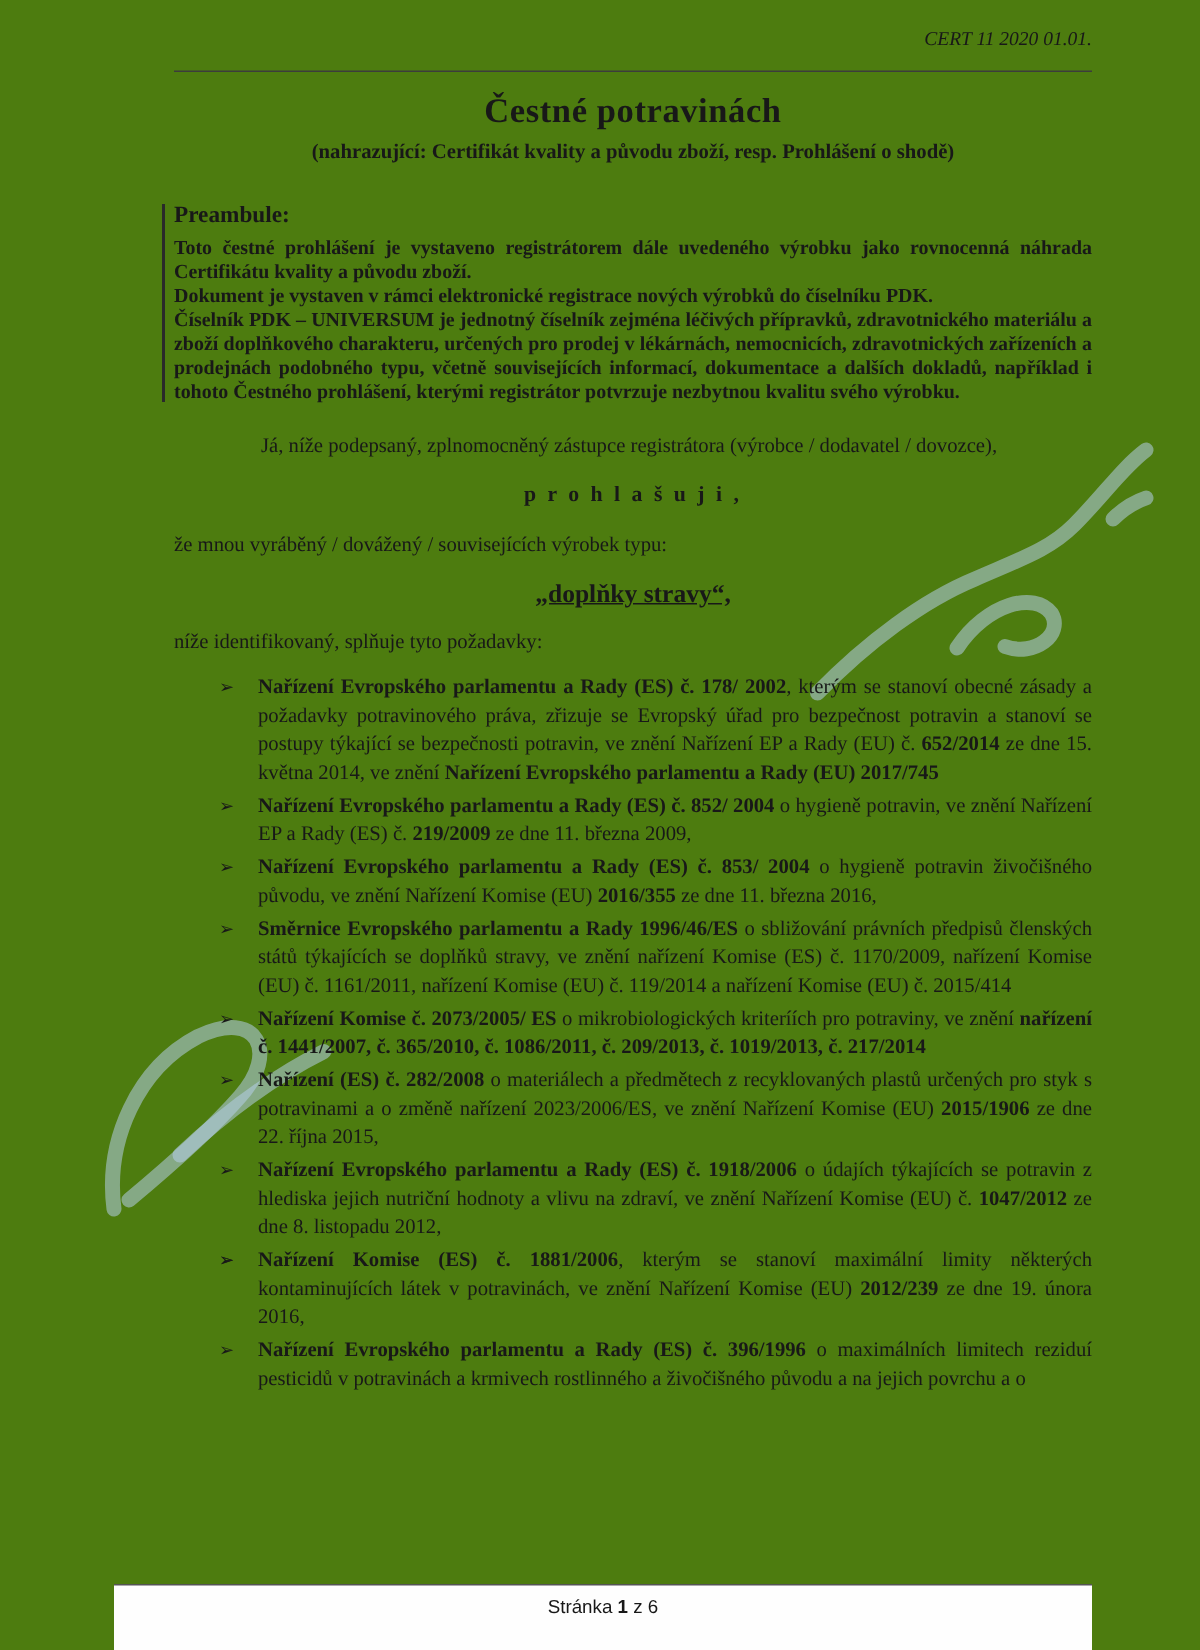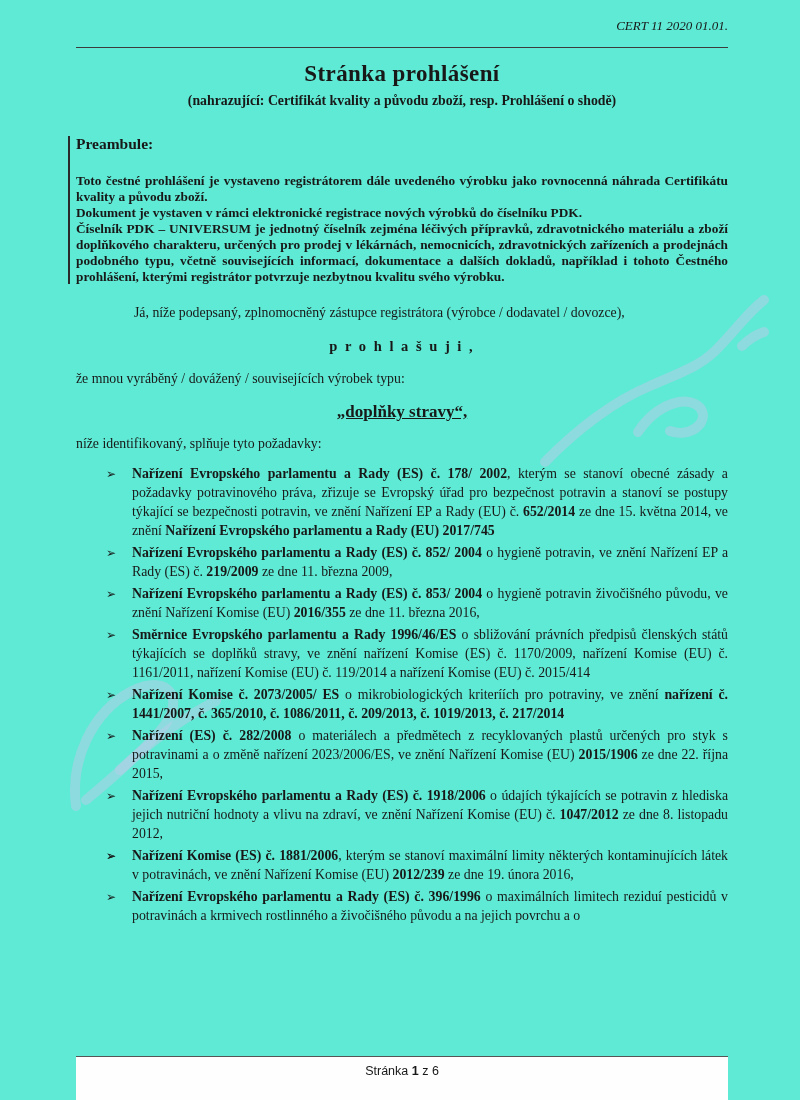--- a/index.html
+++ b/index.html
@@ -5,24 +5,24 @@
   html,body{margin:0;padding:0;}
   body{
     width:800px;height:1100px;
     background:#ffffff;
     font-family:"Liberation Serif", serif;
     color:#181818;
   }
   .page{
     position:relative;
     width:800px;height:1100px;
-    padding:16px 72px 0 76px;
+    padding:16px 72px 0 116px;
     box-sizing:border-box;
     overflow:hidden;
-    background:#5eead4;
+    background:#4d7c0f;
   }
   .page > *{position:relative;z-index:1;}
   .watermark{
     position:absolute;top:0;left:0;width:800px;height:1100px;
     z-index:0;pointer-events:none;
   }
   .watermark path{fill:none;stroke:#b5cde8;stroke-width:10;stroke-linecap:round;opacity:.55;}
 
   .doc-code{
     text-align:right;
@@ -42,21 +42,21 @@
     text-align:center;
     font-weight:bold;
     font-size:13.8px;
     margin-top:6px;
   }
   .preamble{position:relative;margin-top:26px;}
   .change-bar{
     position:absolute;left:-8px;top:1px;bottom:1px;width:1.7px;
     background:#2a2a2a;display:block;
   }
-  .preamble-heading{font-size:15.5px;font-weight:bold;margin:0 0 20px 0;}
+  .preamble-heading{font-size:15.5px;font-weight:bold;margin:0 0 4px 0;}
   .preamble-p{
     margin:0;font-weight:bold;font-size:13.3px;line-height:16px;
     text-align:justify;
   }
   .intro{margin:20px 0 0 0;padding-left:58px;font-size:13.8px;}
   .prohlasuji{
     text-align:center;font-weight:bold;font-size:14.5px;
     letter-spacing:2px;margin:17px 0 0 0;
   }
   .product-line{margin:16px 0 0 0;font-size:13.8px;}
@@ -94,21 +94,21 @@
     <path d="M 638 432 C 658 402 690 394 701 409 C 709 423 690 438 670 431"></path>
     <path d="M 742 346 C 750 338 758 334 764 332"></path>
     <path d="M 76 806 C 70 760 92 712 132 691 C 172 672 186 702 160 731 C 140 754 110 780 86 800"></path>
     <path d="M 120 770 C 152 740 186 716 216 701"></path>
   </svg>
 
   <div class="doc-code">CERT 11 2020 01.01.</div>
 
   <hr class="rule">
 
-  <h1 class="title">Stránka prohlášení</h1>
+  <h1 class="title">Čestné potravinách</h1>
   <div class="subtitle">(nahrazující: Certifikát kvality a původu zboží, resp. Prohlášení o shodě)</div>
 
   <section class="preamble">
     <span class="change-bar"></span>
     <h2 class="preamble-heading">Preambule:</h2>
     <div class="preamble-paragraphs">
         <p class="preamble-p">Toto čestné prohlášení je vystaveno registrátorem dále uvedeného výrobku jako rovnocenná náhrada Certifikátu kvality a původu zboží.</p>
         <p class="preamble-p">Dokument je vystaven v rámci elektronické registrace nových výrobků do číselníku PDK.</p>
         <p class="preamble-p">Číselník PDK – UNIVERSUM je jednotný číselník zejména léčivých přípravků, zdravotnického materiálu a zboží doplňkového charakteru, určených pro prodej v lékárnách, nemocnicích, zdravotnických zařízeních a prodejnách podobného typu, včetně souvisejících informací, dokumentace a dalších dokladů, například i tohoto Čestného prohlášení, kterými registrátor potvrzuje nezbytnou kvalitu svého výrobku.</p>
       </div>

